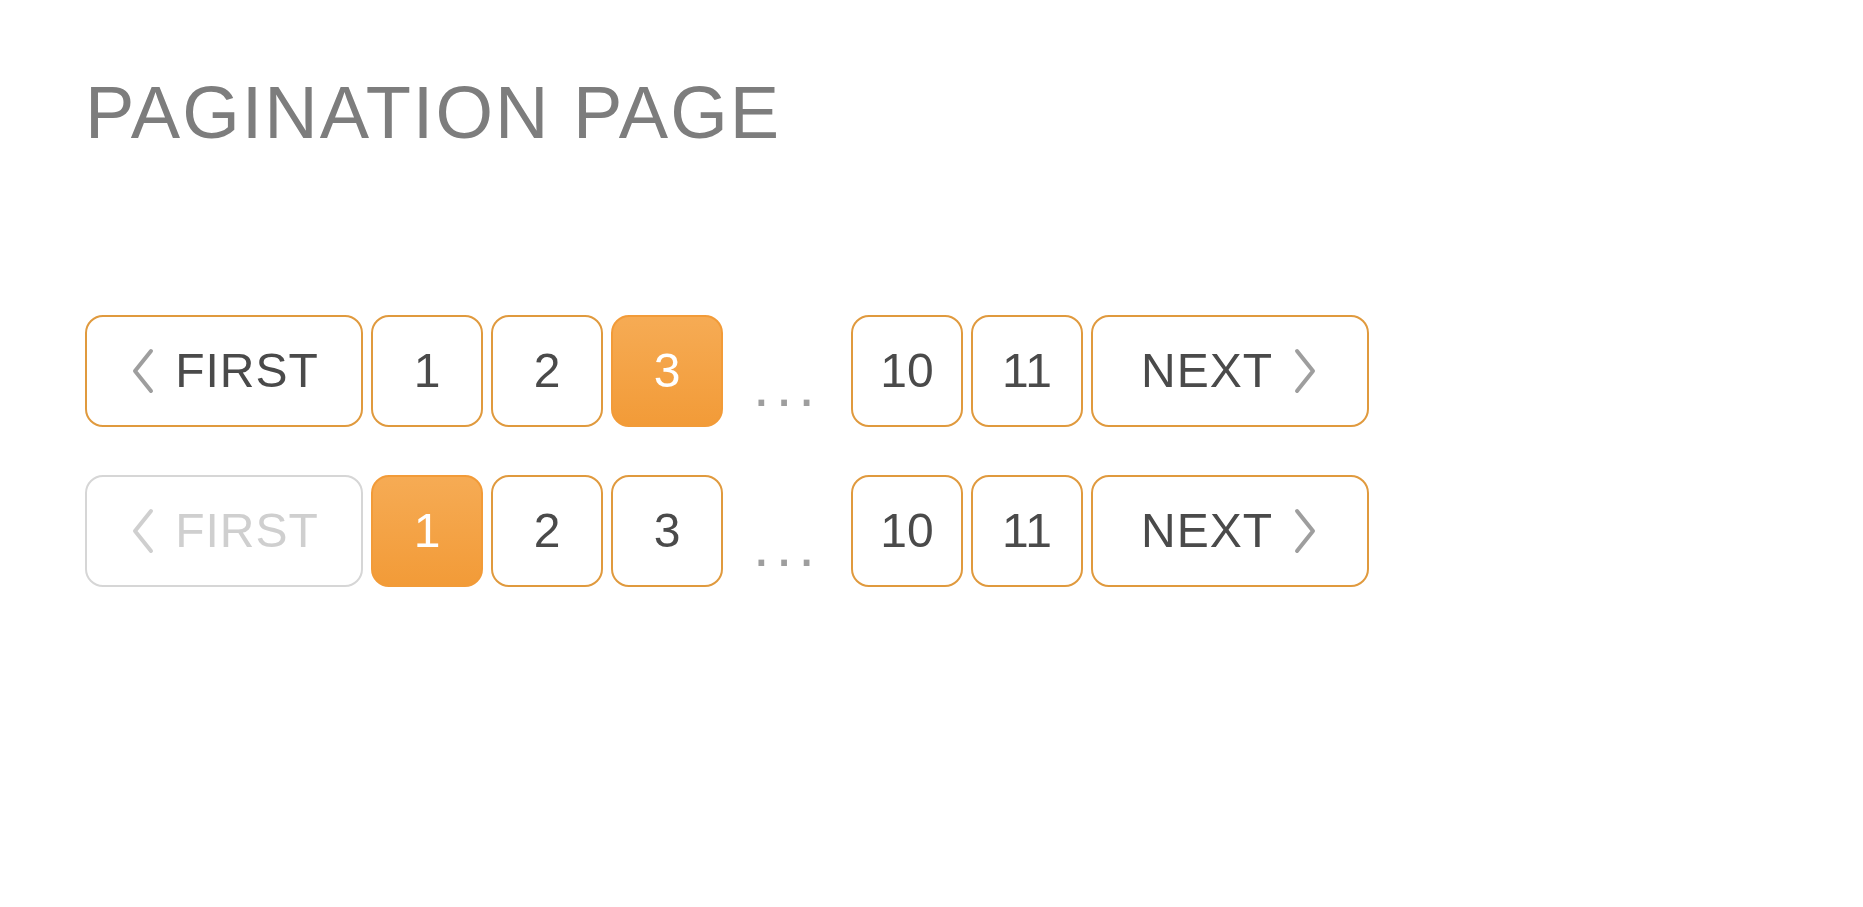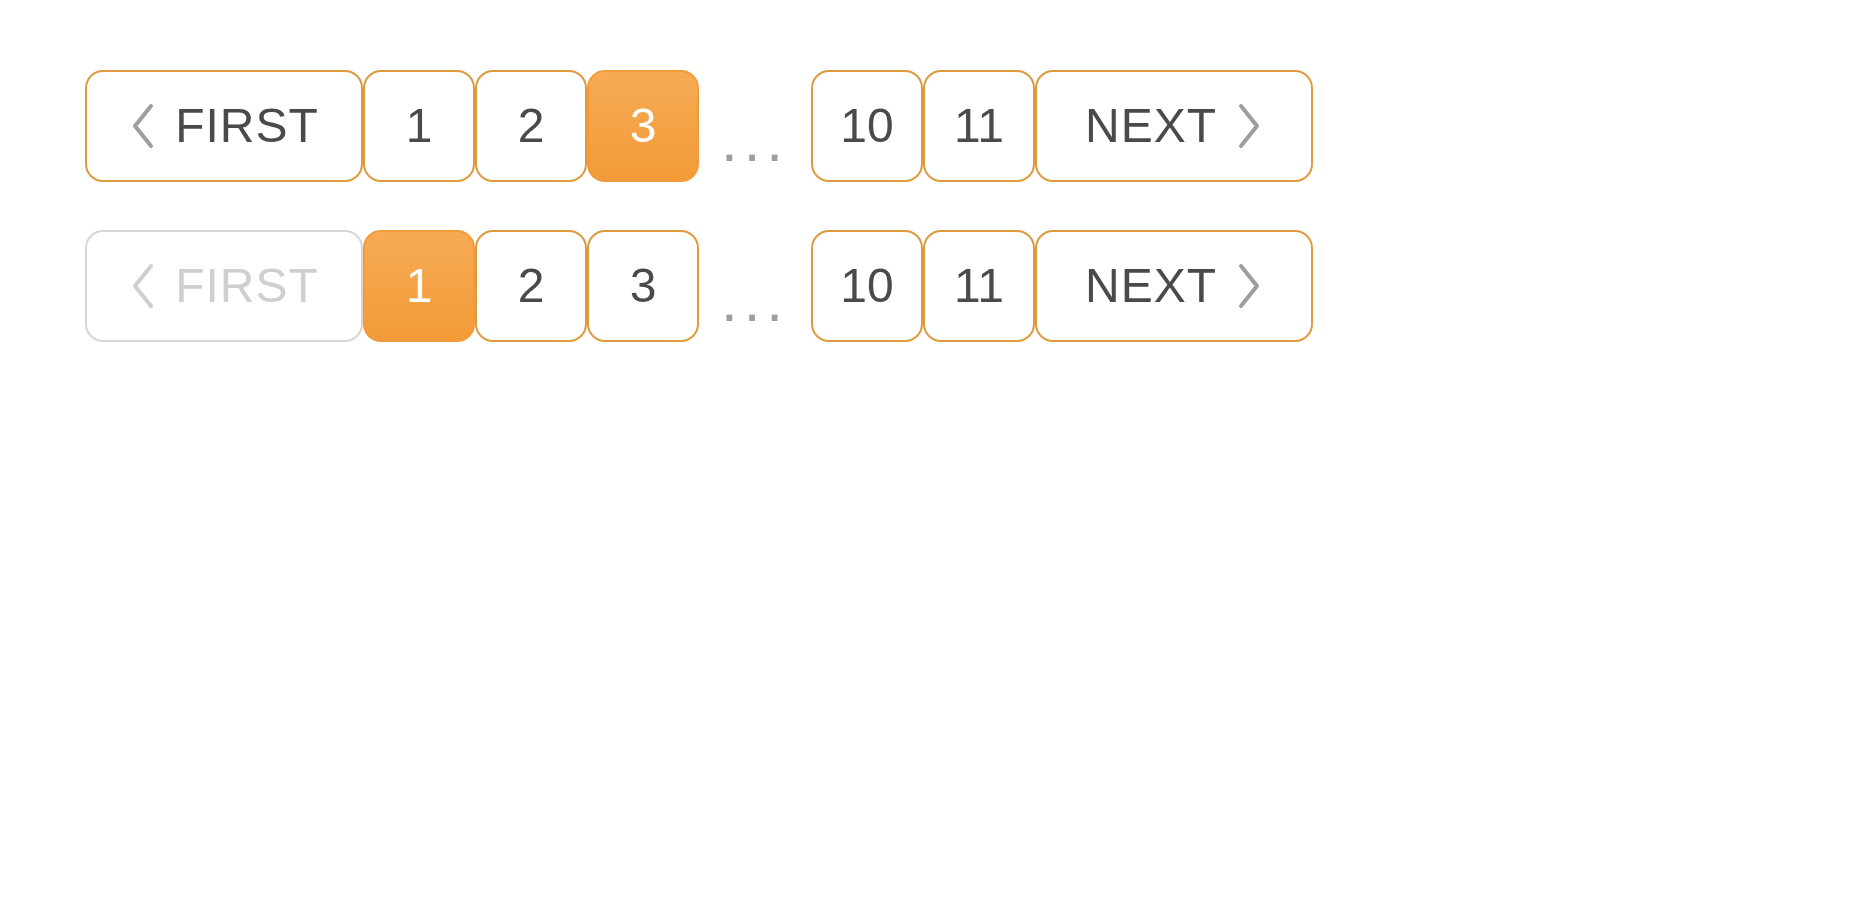--- a/index.html
+++ b/index.html
@@ -18,21 +18,21 @@
   .title {
     font-size: 74px;
     letter-spacing: 2px;
     color: #7d7d7d;
     font-weight: 300;
     margin: 0 0 160px 0;
   }
   .pagination-row {
     display: flex;
     align-items: center;
-    gap: 0;
+    gap: 8px;
     margin-bottom: 48px;
   }
   .btn {
     display: flex;
     align-items: center;
     justify-content: center;
     height: 112px;
     border-radius: 18px;
     background: #ffffff;
     border: 2px solid #e09a3e;
@@ -80,20 +80,21 @@
     stroke-linecap: round;
     stroke-linejoin: round;
   }
   .chev.light { stroke: #cfcfcf; }
   .lbl { line-height: 1; }
 </style>
 </head>
 <body>
 
 <div class="page">
+  <h1 class="title">PAGINATION PAGE</h1>
 
   <div class="pagination-row">
     <div class="btn wide">
       <svg width="28" height="48">
           <polyline class="chev" points="22,4 6,24 22,44"></polyline>
         </svg>
       <span class="lbl">FIRST</span>
     </div>
     <div class="btn square">
         <span class="lbl">1</span>

